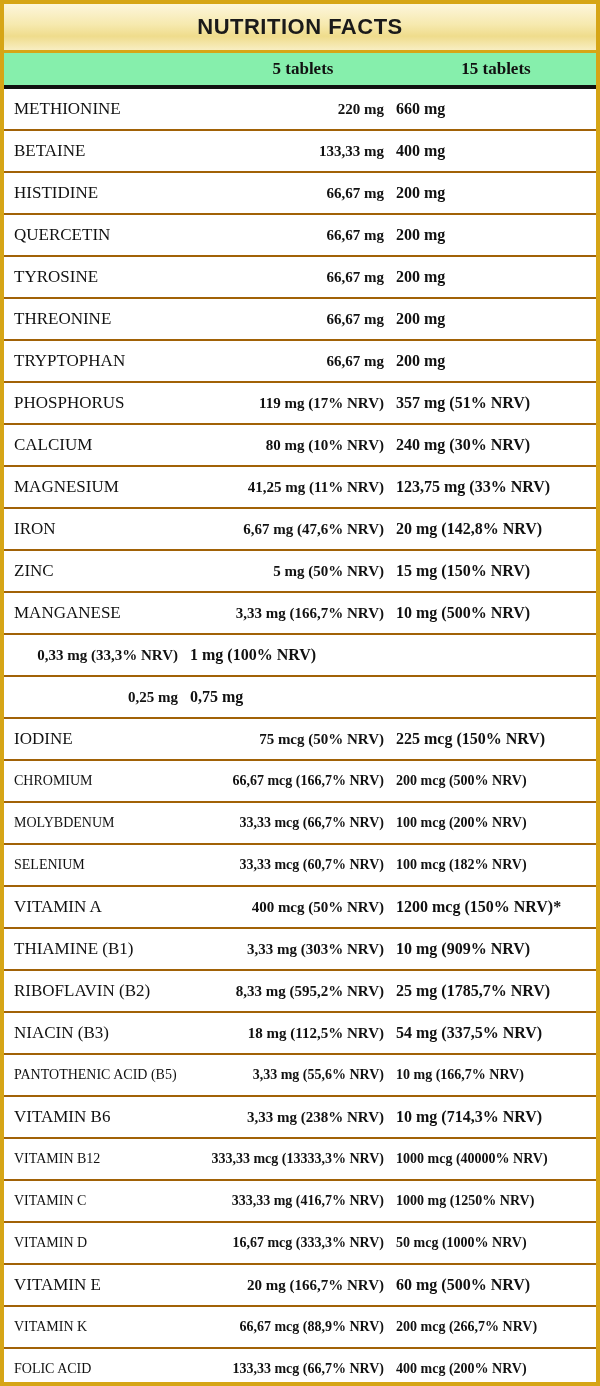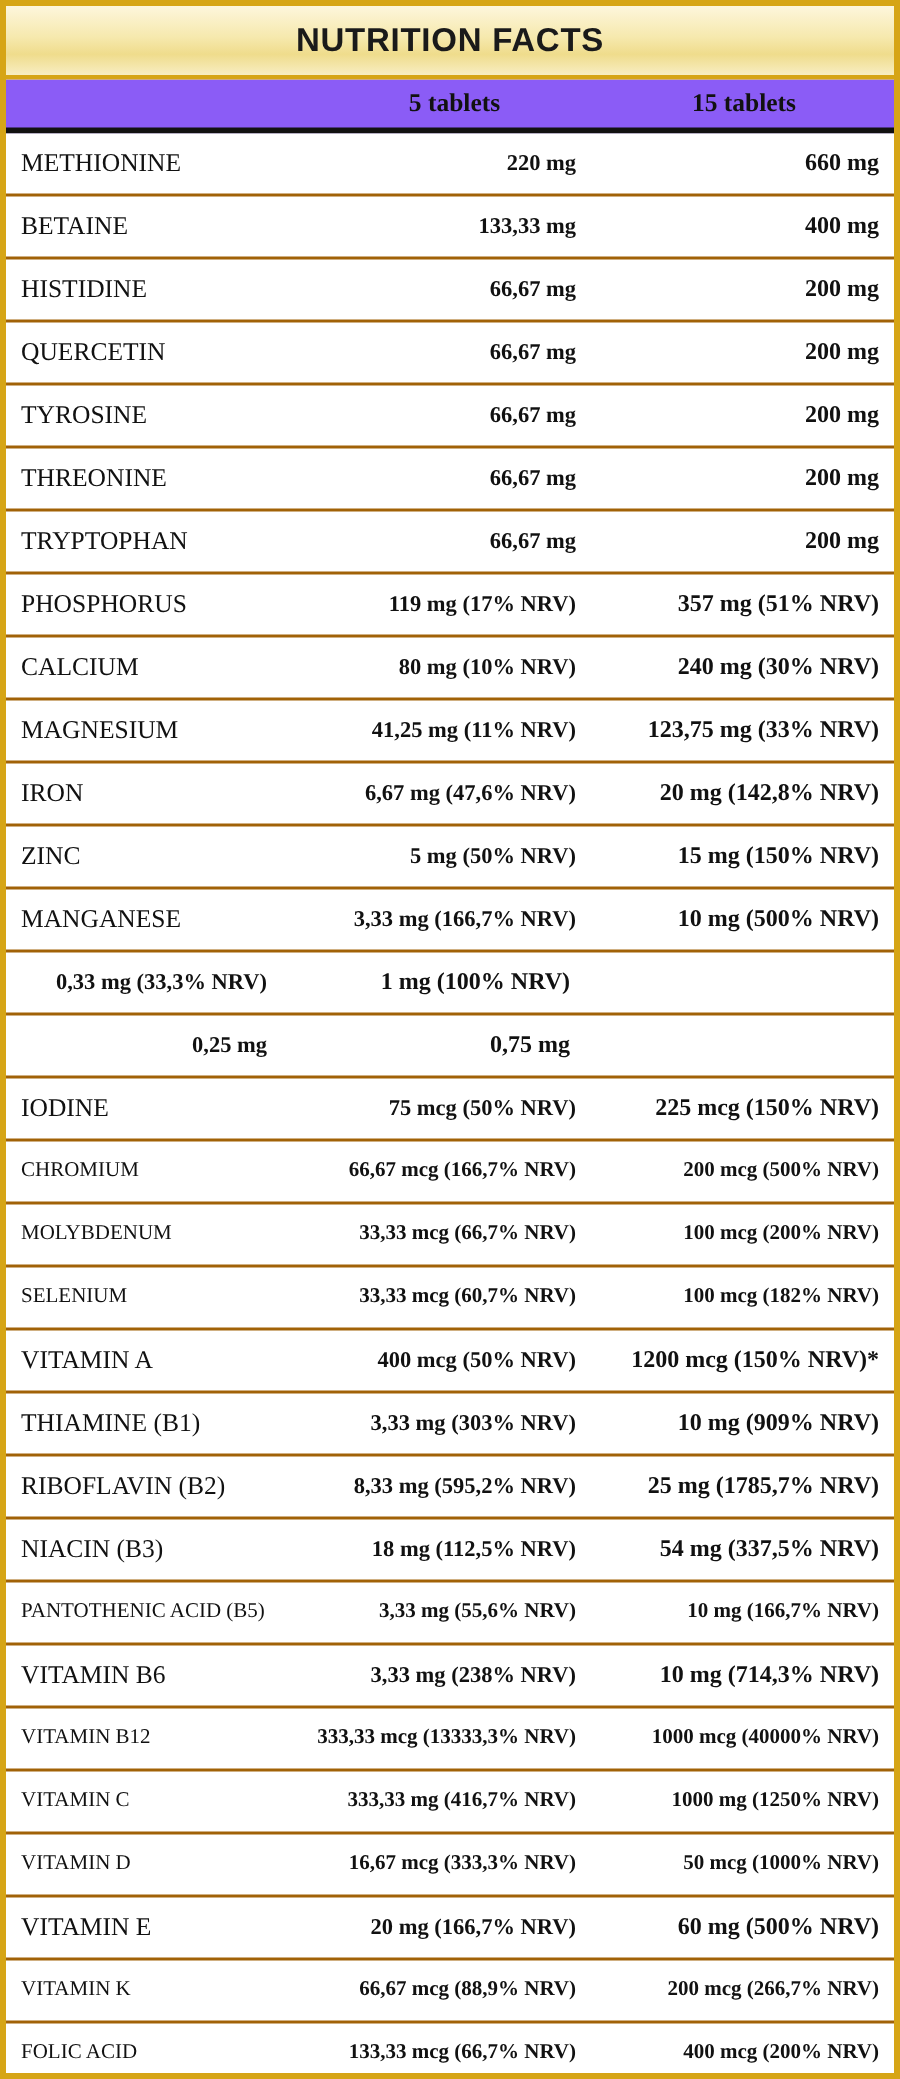--- a/index.html
+++ b/index.html
@@ -35,21 +35,21 @@
     font-weight: bold;
     font-size: 22px;
     letter-spacing: 0.5px;
     color: #1a1a1a;
     line-height: 1;
   }
   .header-row {
     display: flex;
     height: 32px;
     align-items: center;
-    background: #8b5cf6;
+    background: #86efac;
     border-bottom: 4px solid #111111;
   }
   .col-name {
     width: 206px;
     padding-left: 10px;
     box-sizing: border-box;
   }
   .col-a {
     width: 186px;
     text-align: right;
@@ -98,21 +98,21 @@
     text-align: right;
     padding-right: 12px;
     font-size: 15px;
     font-weight: bold;
     color: #111111;
     white-space: nowrap;
   }
   .cell-b {
     width: 200px;
     box-sizing: border-box;
-    text-align: right;
+    text-align: left;
     padding-right: 10px;
     font-size: 16px;
     font-weight: bold;
     color: #111111;
     white-space: nowrap;
   }
   .small .cell-a,
   .small .cell-b,
   .small .cell-name {
     font-size: 14px;

